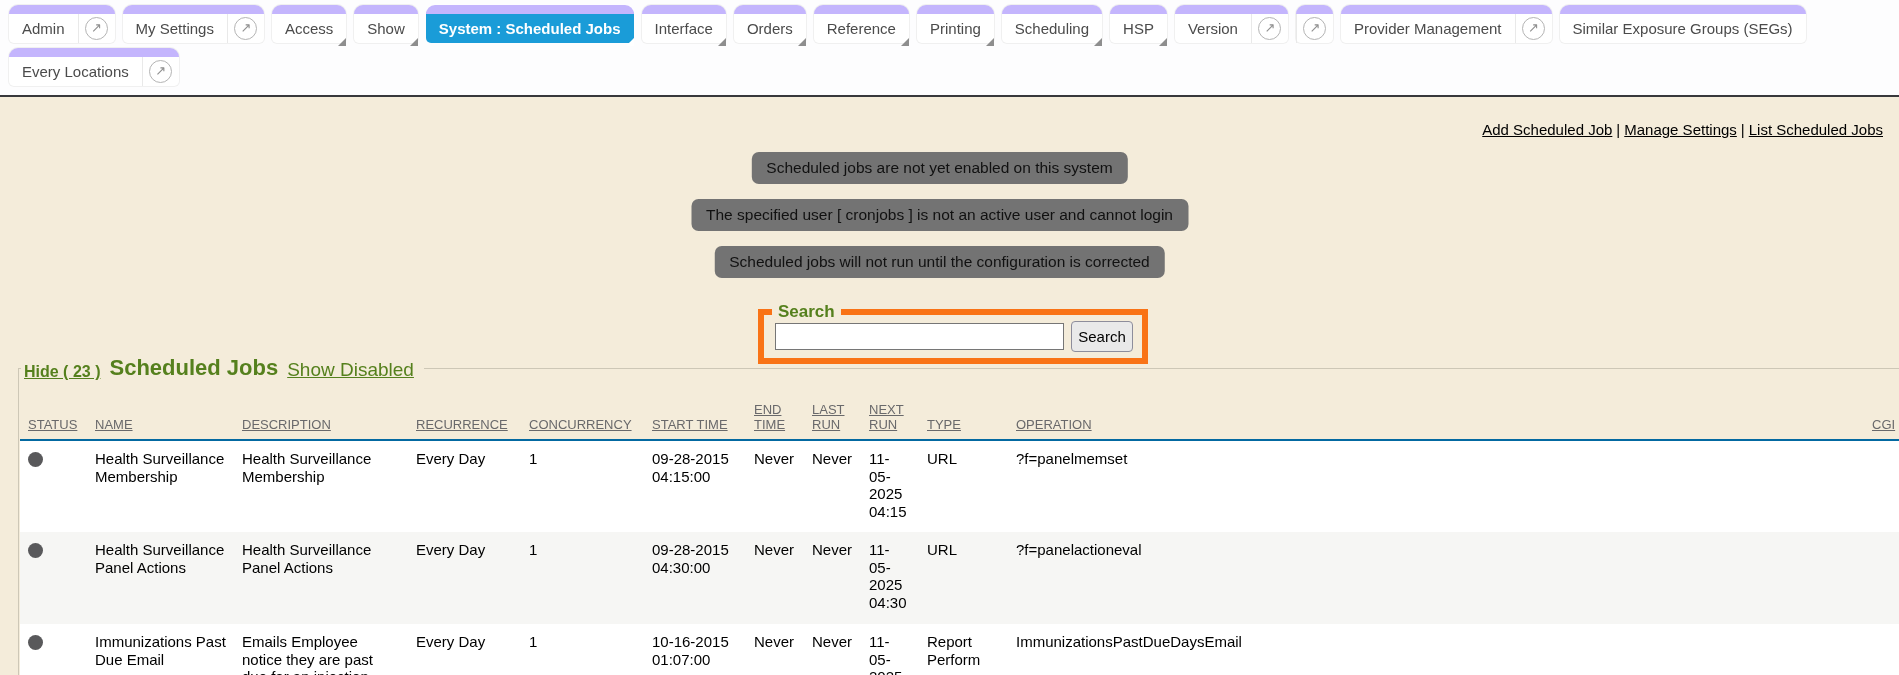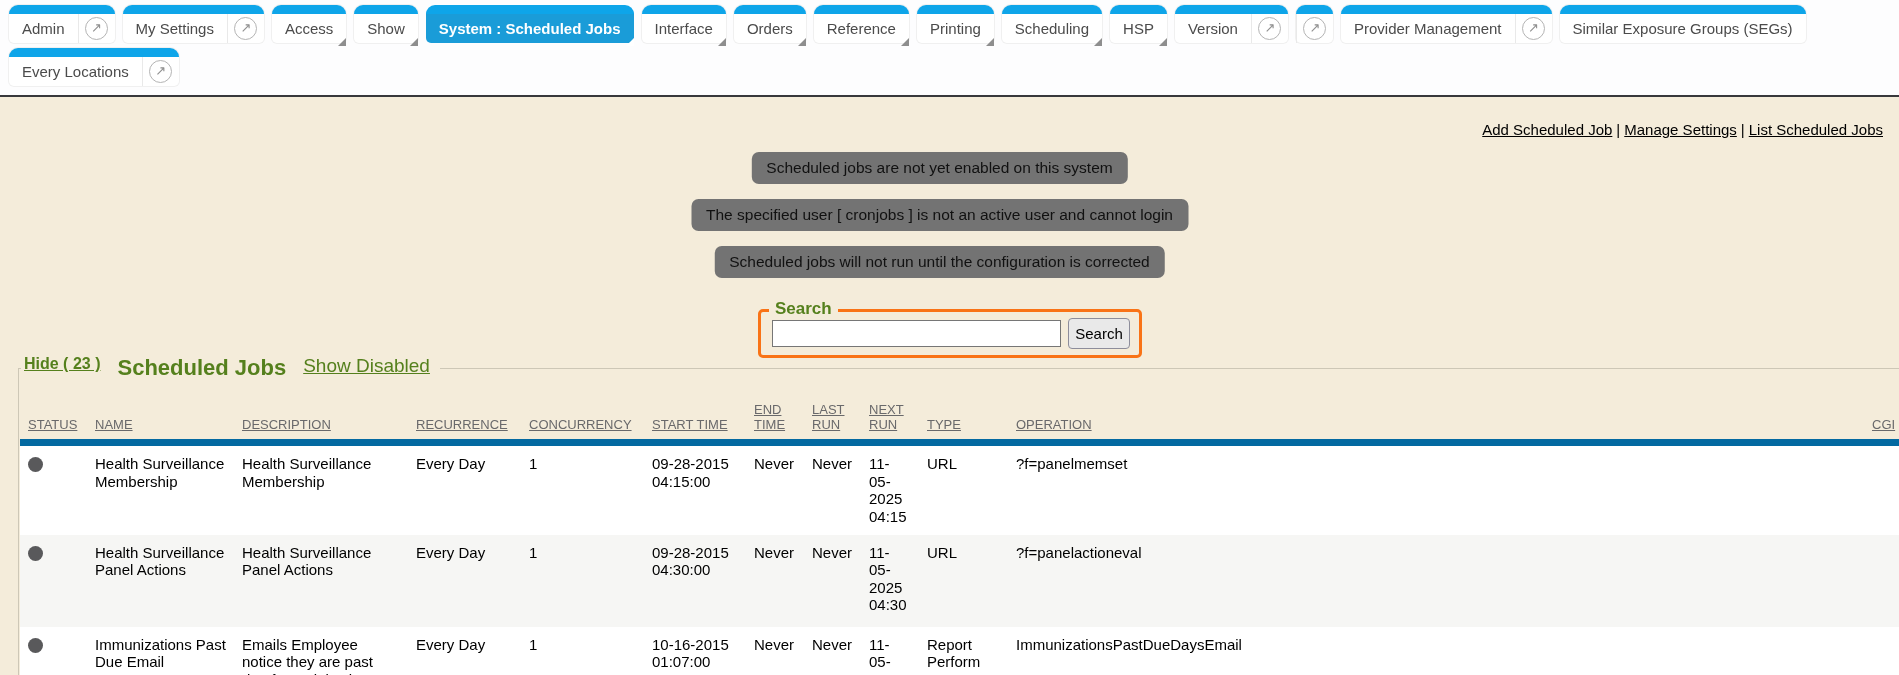--- a/index.html
+++ b/index.html
@@ -5,21 +5,21 @@
   html,body{margin:0;padding:0;}
   #screen{position:relative;width:1899px;height:675px;overflow:hidden;
           background:#f4ecda;font-family:"Liberation Sans",sans-serif;color:#000;}
 
   
   #tabbar{position:absolute;top:0;left:0;width:1899px;height:95px;background:#fdfdfe;}
   .tabrow{position:absolute;left:9px;display:flex;gap:8px;}
   .tabrow.r1{top:5px;}
   .tabrow.r2{top:48px;}
   .tab{position:relative;display:flex;align-items:stretch;background:#fff;
-       border-top:9px solid #0ea5e9;border-radius:9px 9px 5px 5px;height:38px;
+       border-top:9px solid #c4b5fd;border-radius:9px 9px 5px 5px;height:38px;
        box-sizing:border-box;color:#4b4b4b;font-size:15px;cursor:pointer;
        box-shadow:0 0 0 1px #f0f0f0;}
   .tab .tab-label{display:flex;align-items:center;padding:0 13px;white-space:nowrap;}
   .tab .tab-ext{display:flex;align-items:center;justify-content:center;width:36px;
        border-left:1px solid #e9e9e9;}
   .ext-circle{width:21px;height:21px;border:1px solid #b4b4b4;border-radius:50%;
        color:#8f8f8f;font-size:13px;line-height:19px;text-align:center;display:block;}
   .fold{position:absolute;right:0;bottom:-3px;width:0;height:0;border-style:solid;
        border-width:0 0 8px 8px;border-color:transparent transparent #8e8e8e transparent;}
   .tab.active{background:#1a9cd8;color:#fff;font-weight:bold;box-shadow:none;}
@@ -33,45 +33,45 @@
   .link-sep{color:#000;padding:0 4px;}
 
   
   .alert{position:absolute;left:50%;transform:translateX(-50%);margin-left:-10px;
          background:#737373;border-radius:7px;padding:7px 15px;font-size:15.5px;
          color:#111;white-space:nowrap;}
   #alert-1{top:152px;} #alert-2{top:199px;} #alert-3{top:246px;}
 
   
   #search-box{position:absolute;left:758px;top:309px;width:378px;height:43px;
-              border:3px solid #f97316;border-radius:5px;text-decoration:underline;}
+              border:6px solid #f97316;border-radius:0;text-decoration:underline;}
   #search-legend{position:absolute;left:8px;top:-13px;background:#f4ecda;padding:0 6px;
                  color:#55801d;font-weight:bold;font-size:17px;}
   #search-input{position:absolute;left:11px;top:8px;width:289px;height:27px;
                 border:1px solid #767676;background:#fff;box-sizing:border-box;
                 font-size:14px;padding:0 5px;font-family:inherit;}
   #search-btn{position:absolute;left:307px;top:6px;width:62px;height:31px;
               background:#e9e9e9;border:1px solid #8d8d9b;border-radius:4px;
               font-size:15px;color:#000;font-family:inherit;cursor:pointer;}
 
   
   #jobs-box{position:absolute;left:18px;top:368px;width:1890px;height:500px;
             border:1px solid #cdc7b6;border-bottom:none;border-right:none;}
   #jobs-legend{position:absolute;left:2px;top:-14px;background:#f4ecda;
-               padding:0 10px 0 3px;display:flex;align-items:flex-start;gap:17px;white-space:nowrap;}
+               padding:0 10px 0 3px;display:flex;align-items:flex-end;gap:9px;white-space:nowrap;}
   #hide-link{color:#55801d;font-weight:bold;font-size:16px;text-decoration:underline;cursor:pointer;}
   #jobs-title{color:#55801d;font-weight:bold;font-size:22px;}
   #show-disabled-link{color:#55801d;font-size:19px;text-decoration:underline;cursor:pointer;}
 
   
   #jobs-table{position:absolute;left:1px;top:17px;border-collapse:collapse;
               table-layout:fixed;width:1904px;}
   #jobs-table th{color:#69696b;font-size:13px;font-weight:normal;text-align:left;
                  vertical-align:bottom;padding:0 8px 7px 8px;height:46px;
-                 text-decoration:underline;cursor:pointer;border-bottom:7px solid #0369a1;}
+                 text-decoration:underline;cursor:pointer;border-bottom:2px solid #0369a1;}
   #jobs-table td{vertical-align:top;padding:9px 8px 0 8px;font-size:15px;
                  line-height:17.5px;color:#000;}
   tr.job-row{height:92px;}
   tr.stripe-a{background:#ffffff;}
   tr.stripe-b{background:#f6f6f4;}
   td.c-name{padding-right:26px;}
   .status-dot{display:block;width:15px;height:15px;border-radius:50%;background:#59595b;margin-top:2px;}
 </style>
 </head>
 <body>

